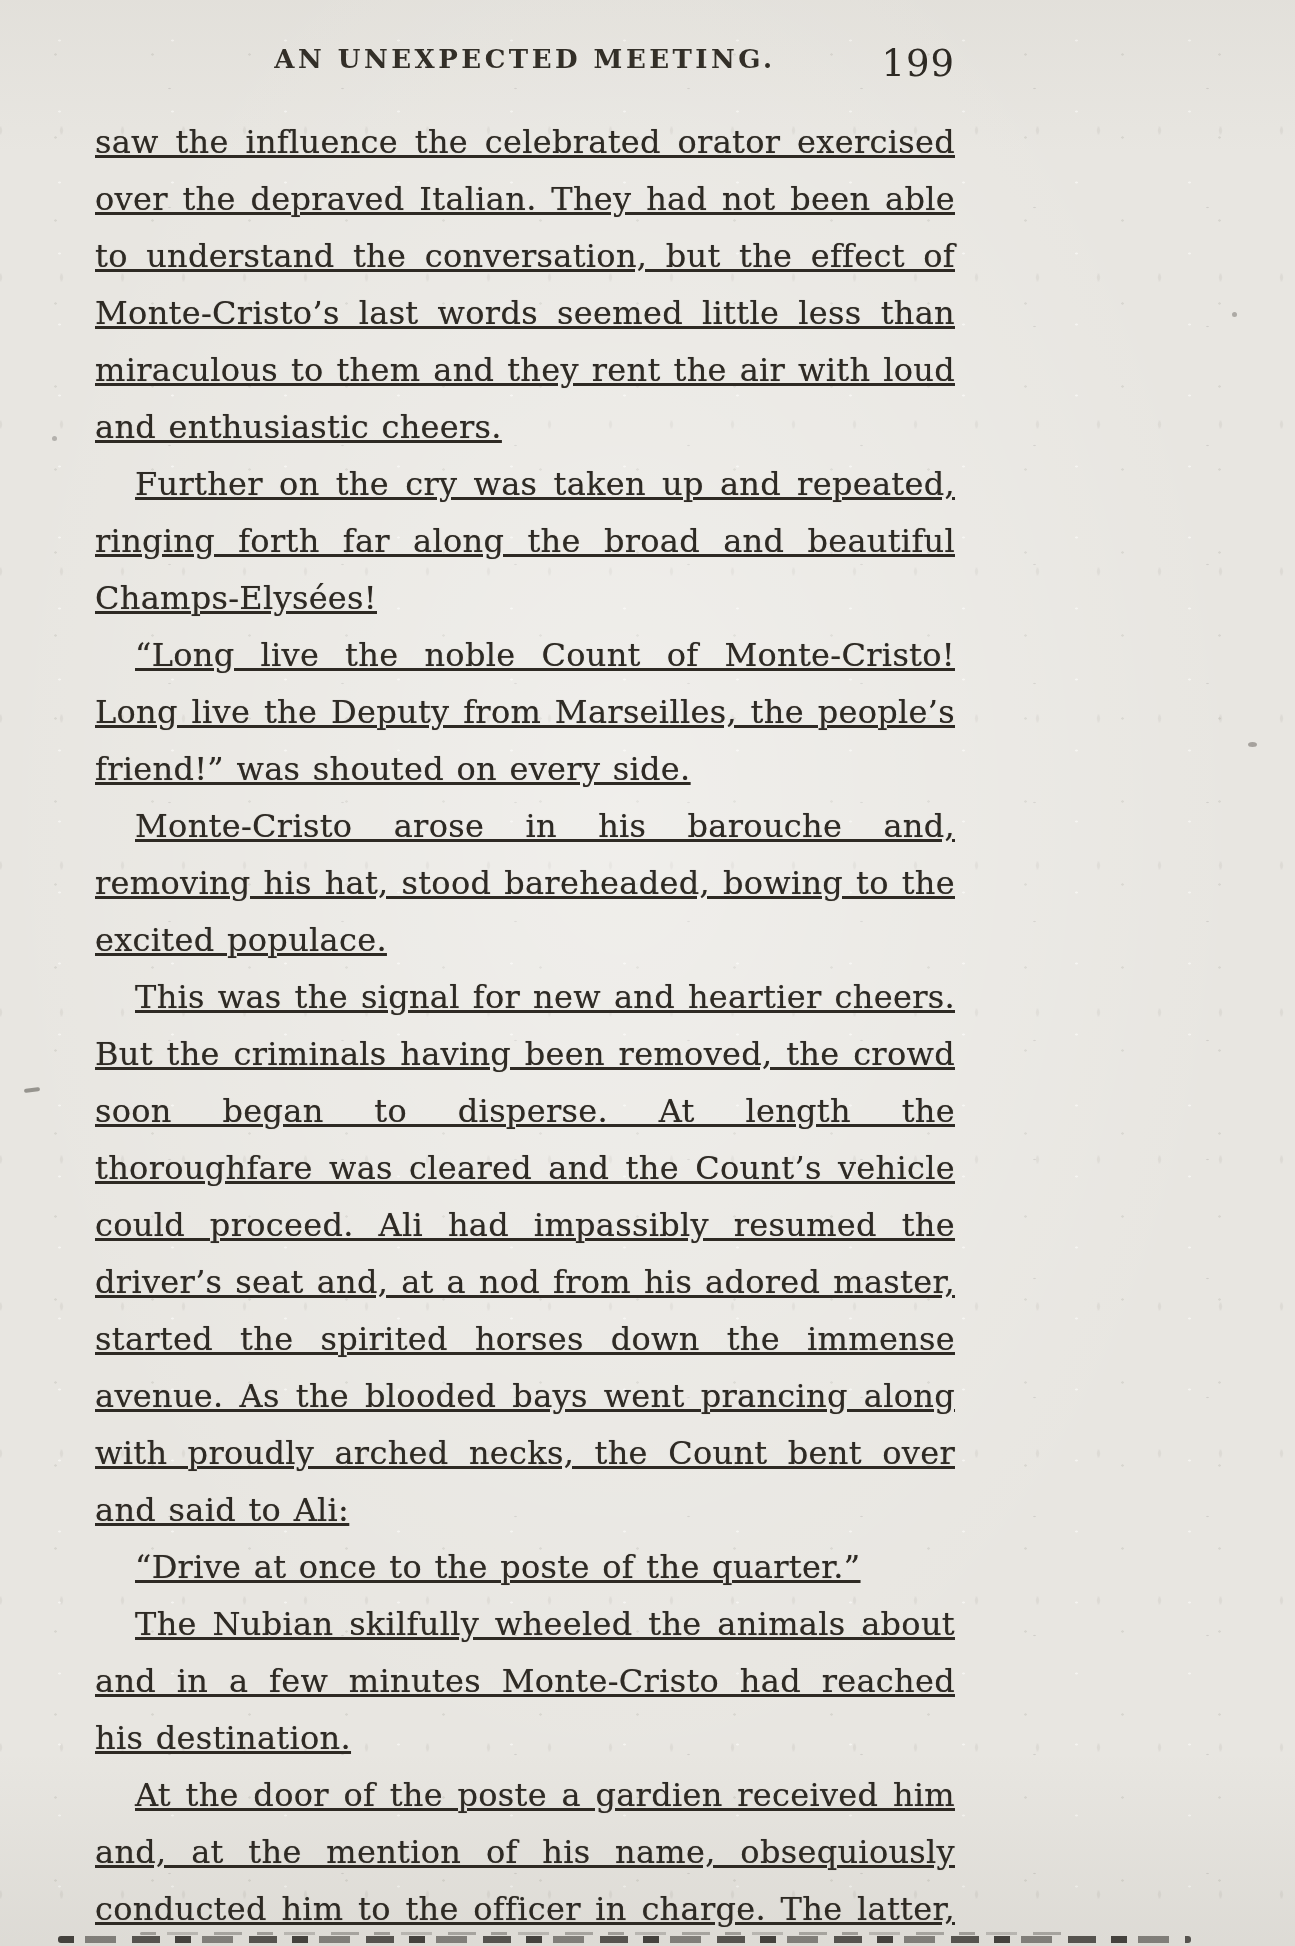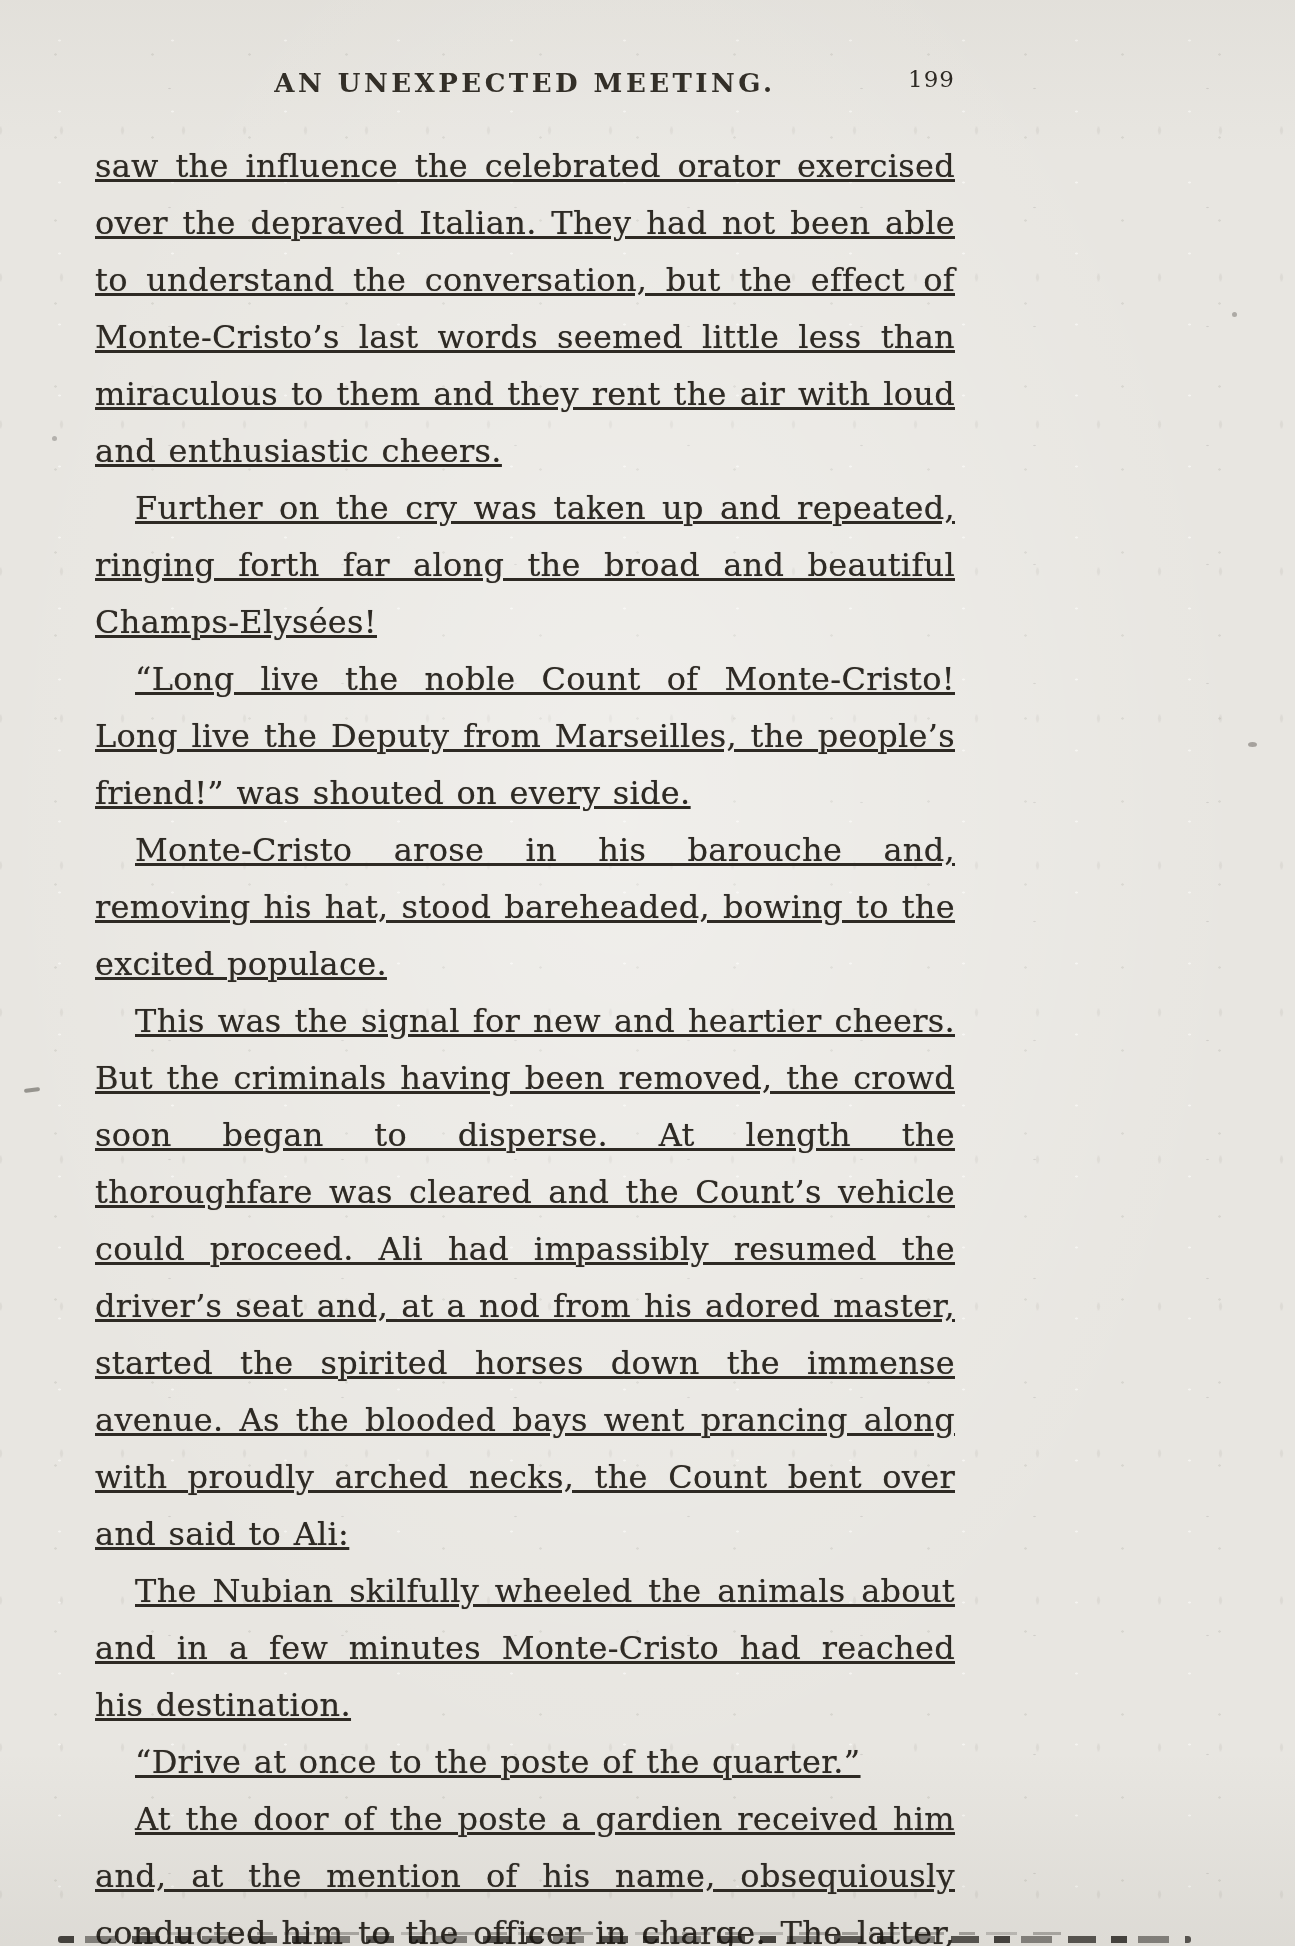--- a/index.html
+++ b/index.html
@@ -6,21 +6,21 @@
     margin: 0;
     padding: 0;
     background: #cfcecb;
   }
 
   .page {
     position: relative;
     width: 1295px;
     height: 1946px;
     box-sizing: border-box;
-    padding: 68px 340px 0 95px;
+    padding: 44px 340px 0 95px;
     margin: 0 auto;
     background-color: #e8e6e1;
     
     background-image:
       radial-gradient(rgba(70, 64, 52, 0.10) 1px, transparent 1.7px),
       radial-gradient(rgba(70, 64, 52, 0.07) 1px, transparent 2.1px),
       radial-gradient(rgba(40, 36, 30, 0.12) 0.8px, transparent 1.5px),
       radial-gradient(rgba(255, 255, 255, 0.55) 1.2px, transparent 2px);
     background-size: 97px 83px, 61px 147px, 173px 119px, 113px 71px;
     background-position: 7px 13px, 31px 57px, 83px 29px, 3px 5px;
@@ -52,21 +52,21 @@
     font-size: 26px;
     font-weight: 700;
     letter-spacing: 3.5px;
     color: #332f28;
   }
 
   .page-num {
     position: absolute;
     right: 0;
     top: -2px;
-    font-size: 23px;
+    font-size: 37px;
     letter-spacing: 1px;
     color: #2e2a24;
   }
 
   .text-col {
     position: relative;
     width: 860px;
     text-align: justify;
     font-size: 32px;
     line-height: 57px;
@@ -133,22 +133,22 @@
     <span class="head-title">AN UNEXPECTED MEETING.</span>
     <span class="page-num">199</span>
   </div>
 
   <div class="text-col">
     <p class="para noindent">saw the influence the celebrated orator exercised over the depraved Italian. They had not been able to understand the conversation, but the effect of Monte-Cristo’s last words seemed little less than miraculous to them and they rent the air with loud and enthusiastic cheers.</p>
     <p class="para">Further on the cry was taken up and repeated, ringing forth far along the broad and beautiful Champs-Elysées!</p>
     <p class="para">“Long live the noble Count of Monte-Cristo! Long live the Deputy from Marseilles, the people’s friend!” was shouted on every side.</p>
     <p class="para">Monte-Cristo arose in his barouche and, removing his hat, stood bareheaded, bowing to the excited populace.</p>
     <p class="para">This was the signal for new and heartier cheers. But the criminals having been removed, the crowd soon began to disperse. At length the thoroughfare was cleared and the Count’s vehicle could proceed. Ali had impassibly resumed the driver’s seat and, at a nod from his adored master, started the spirited horses down the immense avenue. As the blooded bays went prancing along with proudly arched necks, the Count bent over and said to Ali:</p>
+    <p class="para">“Drive at once to the poste of the quarter.”</p>
     <p class="para">The Nubian skilfully wheeled the animals about and in a few minutes Monte-Cristo had reached his destination.</p>
-    <p class="para">“Drive at once to the poste of the quarter.”</p>
     <p class="para">At the door of the poste a gardien received him and, at the mention of his name, obsequiously conducted him to the officer in charge. The latter, a</p>
   </div>
 
   <span class="speck s1"></span>
   <span class="speck s2"></span>
   <span class="speck s3"></span>
   <span class="speck s4"></span>
 
   <div class="bottom-artifact"></div>
   <div class="bottom-artifact row2"></div>

